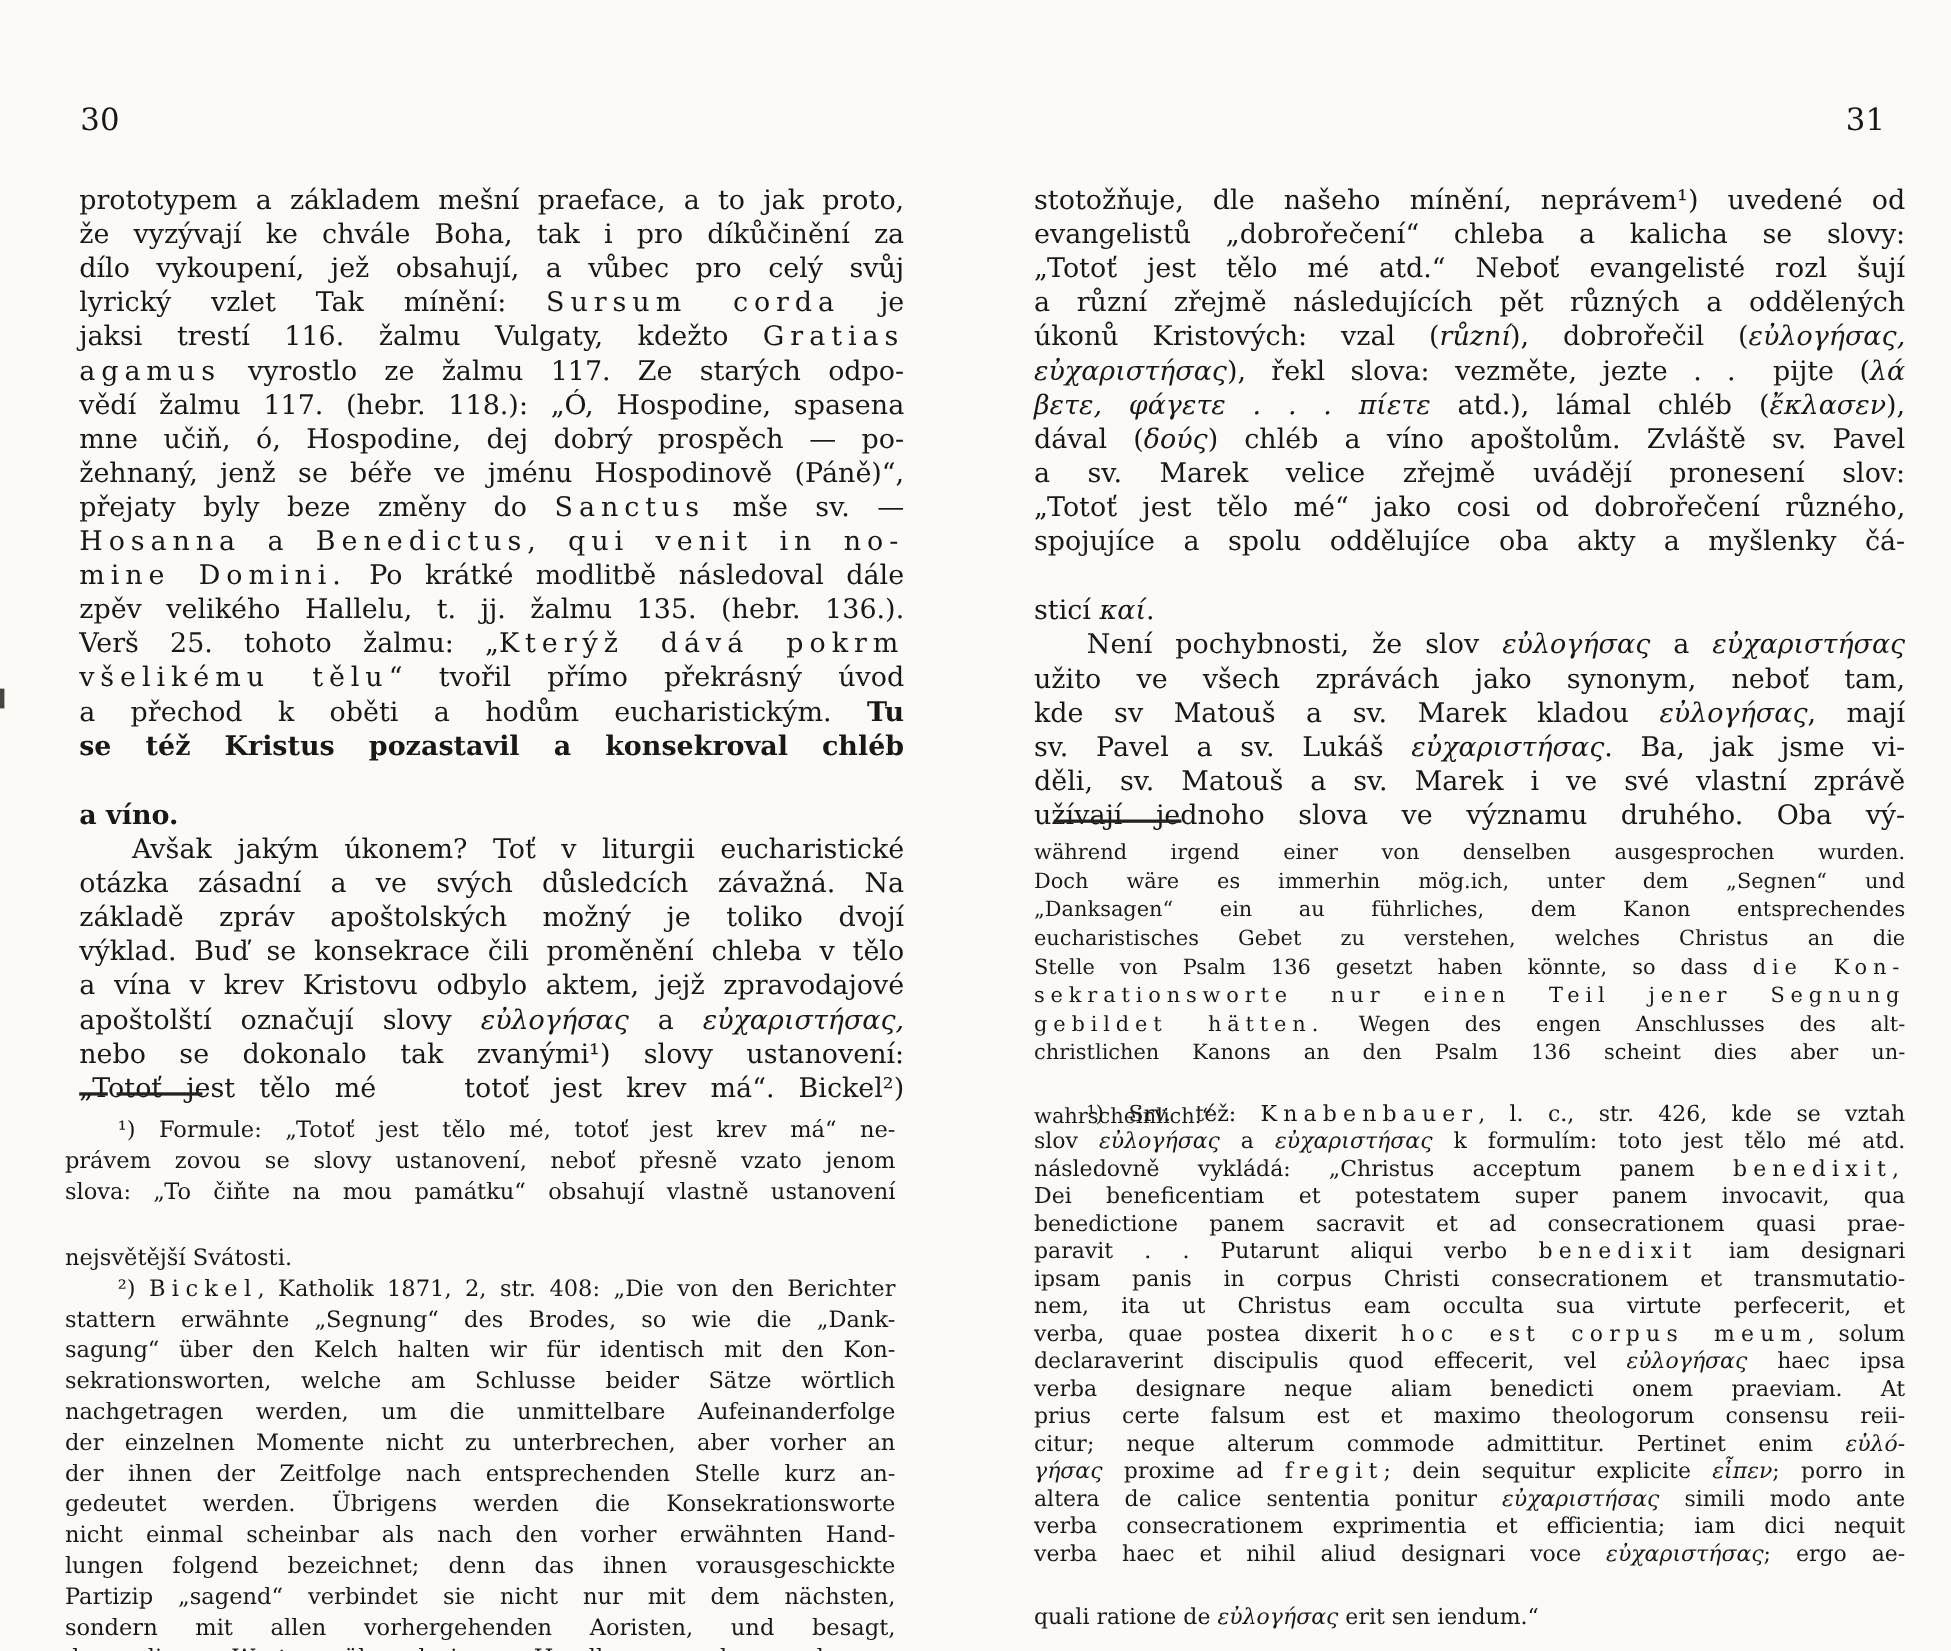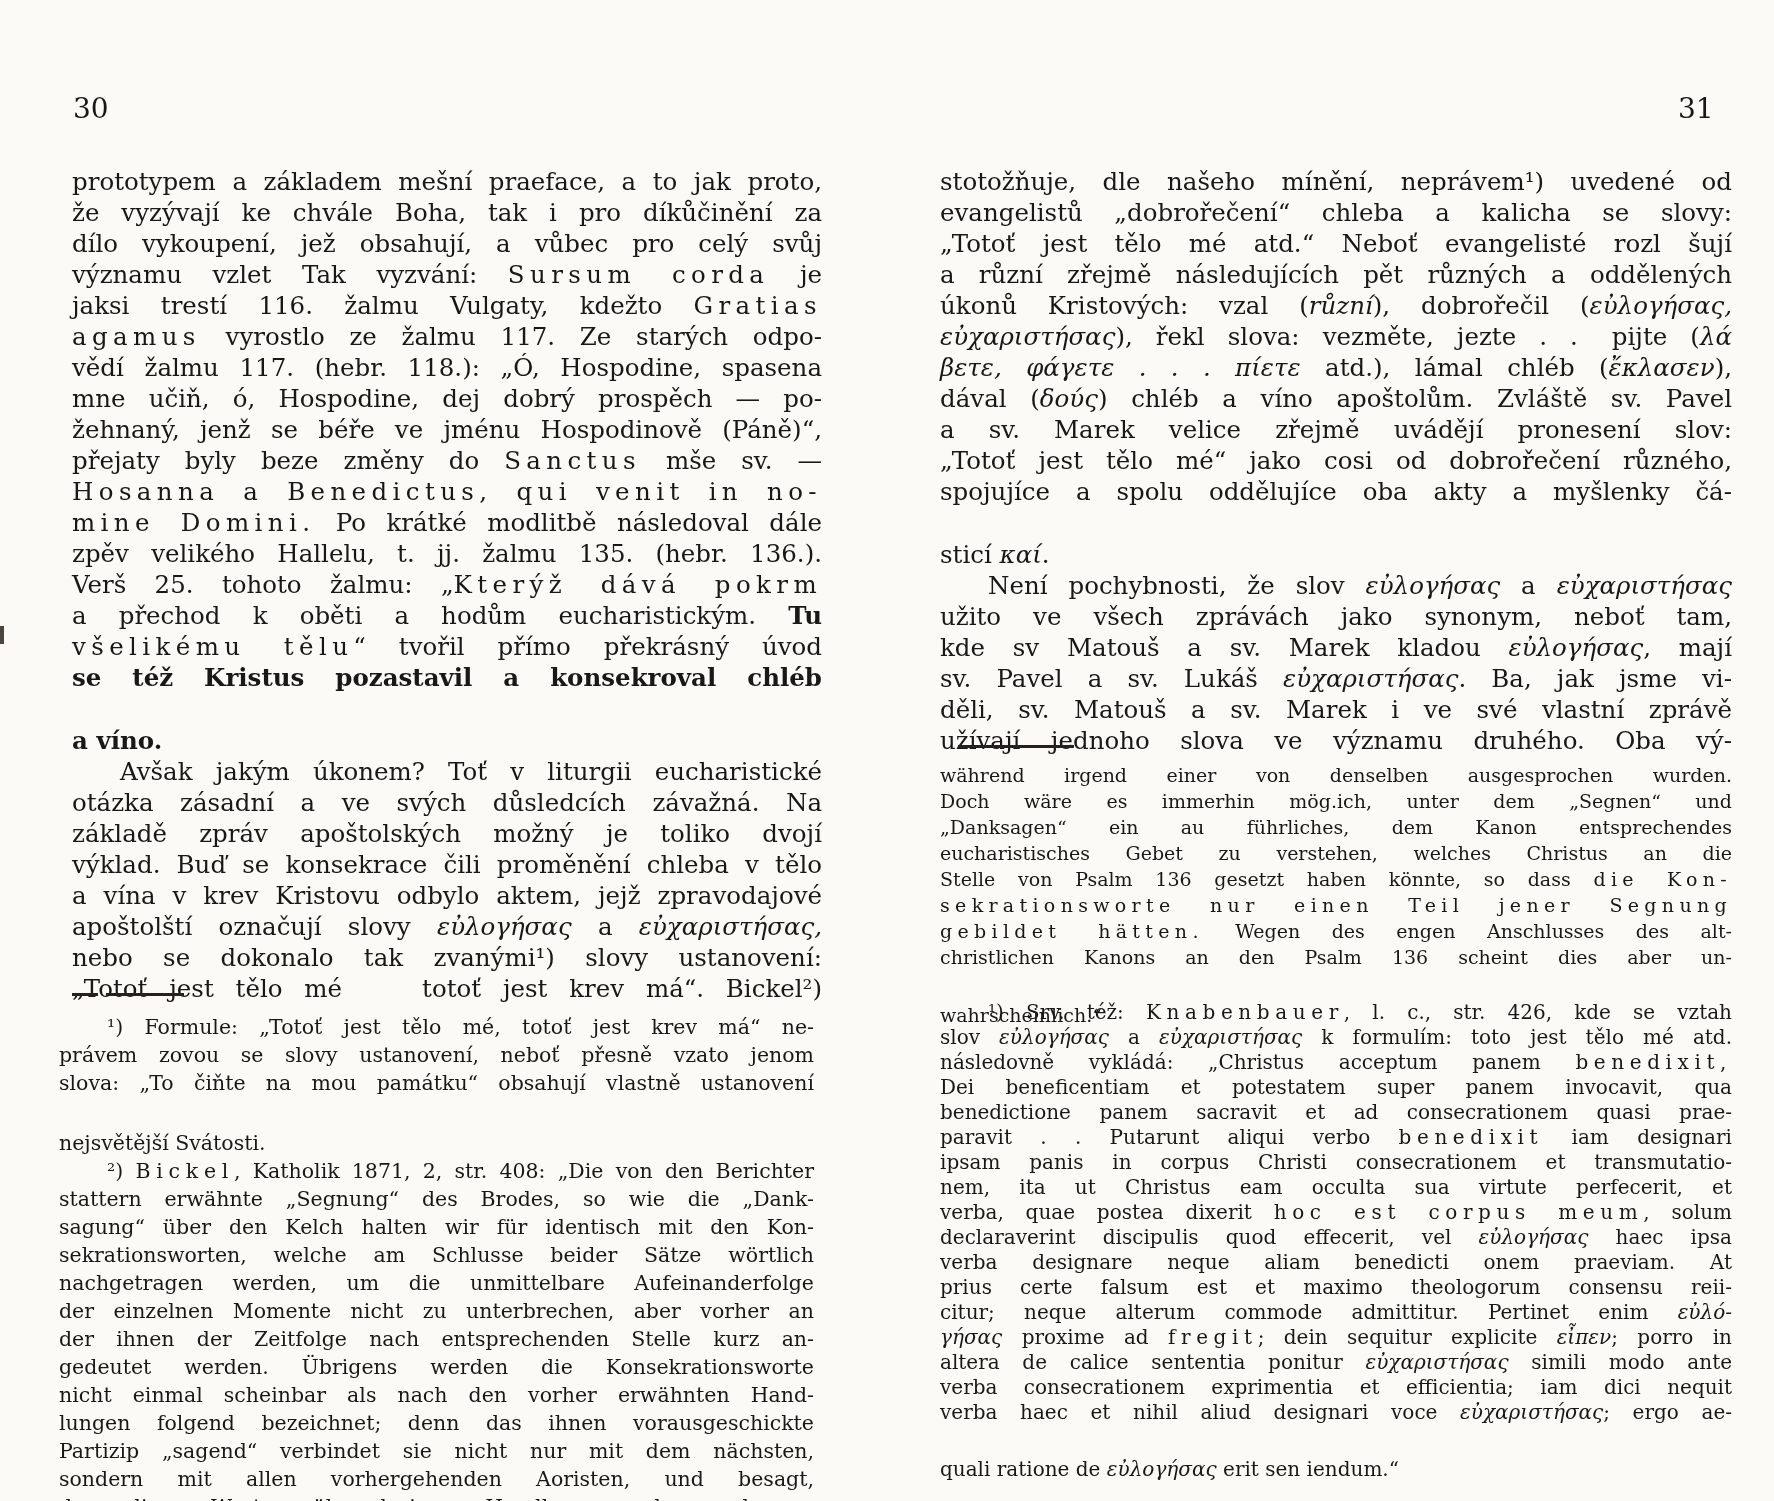--- a/index.html
+++ b/index.html
@@ -41,33 +41,33 @@
 <body style="--ink: #1a1816; --paper: #fbfaf6;">
 
 <div>
   <div class="pagenum" id="pn-left">30</div>
   <div class="pagenum" id="pn-right">31</div>
 
   <div id="left-main" class="col">
       <div class="line"><span class="seg-n">prototypem a základem mešní praeface, a to jak proto,</span></div>
       <div class="line"><span class="seg-n">že vyzývají ke chvále Boha, tak i pro díkůčinění za</span></div>
       <div class="line"><span class="seg-n">dílo vykoupení, jež obsahují, a vůbec pro celý svůj</span></div>
-      <div class="line"><span class="seg-n">významu vzlet Tak vyzvání: </span><span class="seg-sp">Sursum corda</span><span class="seg-n"> je</span></div>
+      <div class="line"><span class="seg-n">lyrický vzlet Tak mínění: </span><span class="seg-sp">Sursum corda</span><span class="seg-n"> je</span></div>
       <div class="line"><span class="seg-n">jaksi trestí 116. žalmu Vulgaty, kdežto </span><span class="seg-sp">Gratias</span></div>
       <div class="line"><span class="seg-sp">agamus</span><span class="seg-n"> vyrostlo ze žalmu 117. Ze starých odpo-</span></div>
       <div class="line"><span class="seg-n">vědí žalmu 117. (hebr. 118.): „Ó, Hospodine, spasena</span></div>
       <div class="line"><span class="seg-n">mne učiň, ó, Hospodine, dej dobrý prospěch — po-</span></div>
       <div class="line"><span class="seg-n">žehnaný, jenž se béře ve jménu Hospodinově (Páně)“,</span></div>
       <div class="line"><span class="seg-n">přejaty byly beze změny do </span><span class="seg-sp">Sanctus</span><span class="seg-n"> mše sv. —</span></div>
       <div class="line"><span class="seg-sp">Hosanna a Benedictus, qui venit in no-</span></div>
       <div class="line"><span class="seg-sp">mine Domini.</span><span class="seg-n"> Po krátké modlitbě následoval dále</span></div>
       <div class="line"><span class="seg-n">zpěv velikého Hallelu, t. jj. žalmu 135. (hebr. 136.).</span></div>
       <div class="line"><span class="seg-n">Verš 25. tohoto žalmu: „</span><span class="seg-sp">Kterýž dává pokrm</span></div>
+      <div class="line"><span class="seg-sp">všelikému tělu</span><span class="seg-n">“ tvořil přímo překrásný úvod</span></div>
       <div class="line"><span class="seg-n">a přechod k oběti a hodům eucharistickým. </span><span class="seg-b">Tu</span></div>
-      <div class="line"><span class="seg-sp">všelikému tělu</span><span class="seg-n">“ tvořil přímo překrásný úvod</span></div>
       <div class="line"><span class="seg-b">se též Kristus pozastavil a konsekroval chléb</span></div>
       <div class="line nj"><span class="seg-b">a víno.</span></div>
       <div class="line ind"><span class="seg-n">Avšak jakým úkonem? Toť v liturgii eucharistické</span></div>
       <div class="line"><span class="seg-n">otázka zásadní a ve svých důsledcích závažná. Na</span></div>
       <div class="line"><span class="seg-n">základě zpráv apoštolských možný je toliko dvojí</span></div>
       <div class="line"><span class="seg-n">výklad. Buď se konsekrace čili proměnění chleba v tělo</span></div>
       <div class="line"><span class="seg-n">a vína v krev Kristovu odbylo aktem, jejž zpravodajové</span></div>
       <div class="line"><span class="seg-n">apoštolští označují slovy </span><span class="seg-g">εὐλογήσας</span><span class="seg-n"> a </span><span class="seg-g">εὐχαριστήσας,</span></div>
       <div class="line"><span class="seg-n">nebo se dokonalo tak zvanými¹) slovy ustanovení:</span></div>
       <div class="line"><span class="seg-n">„Totoť jest tělo mé</span><span class="seg-gap" style="width: 80px;"></span><span class="seg-n">totoť jest krev má“. Bickel²)</span></div>

